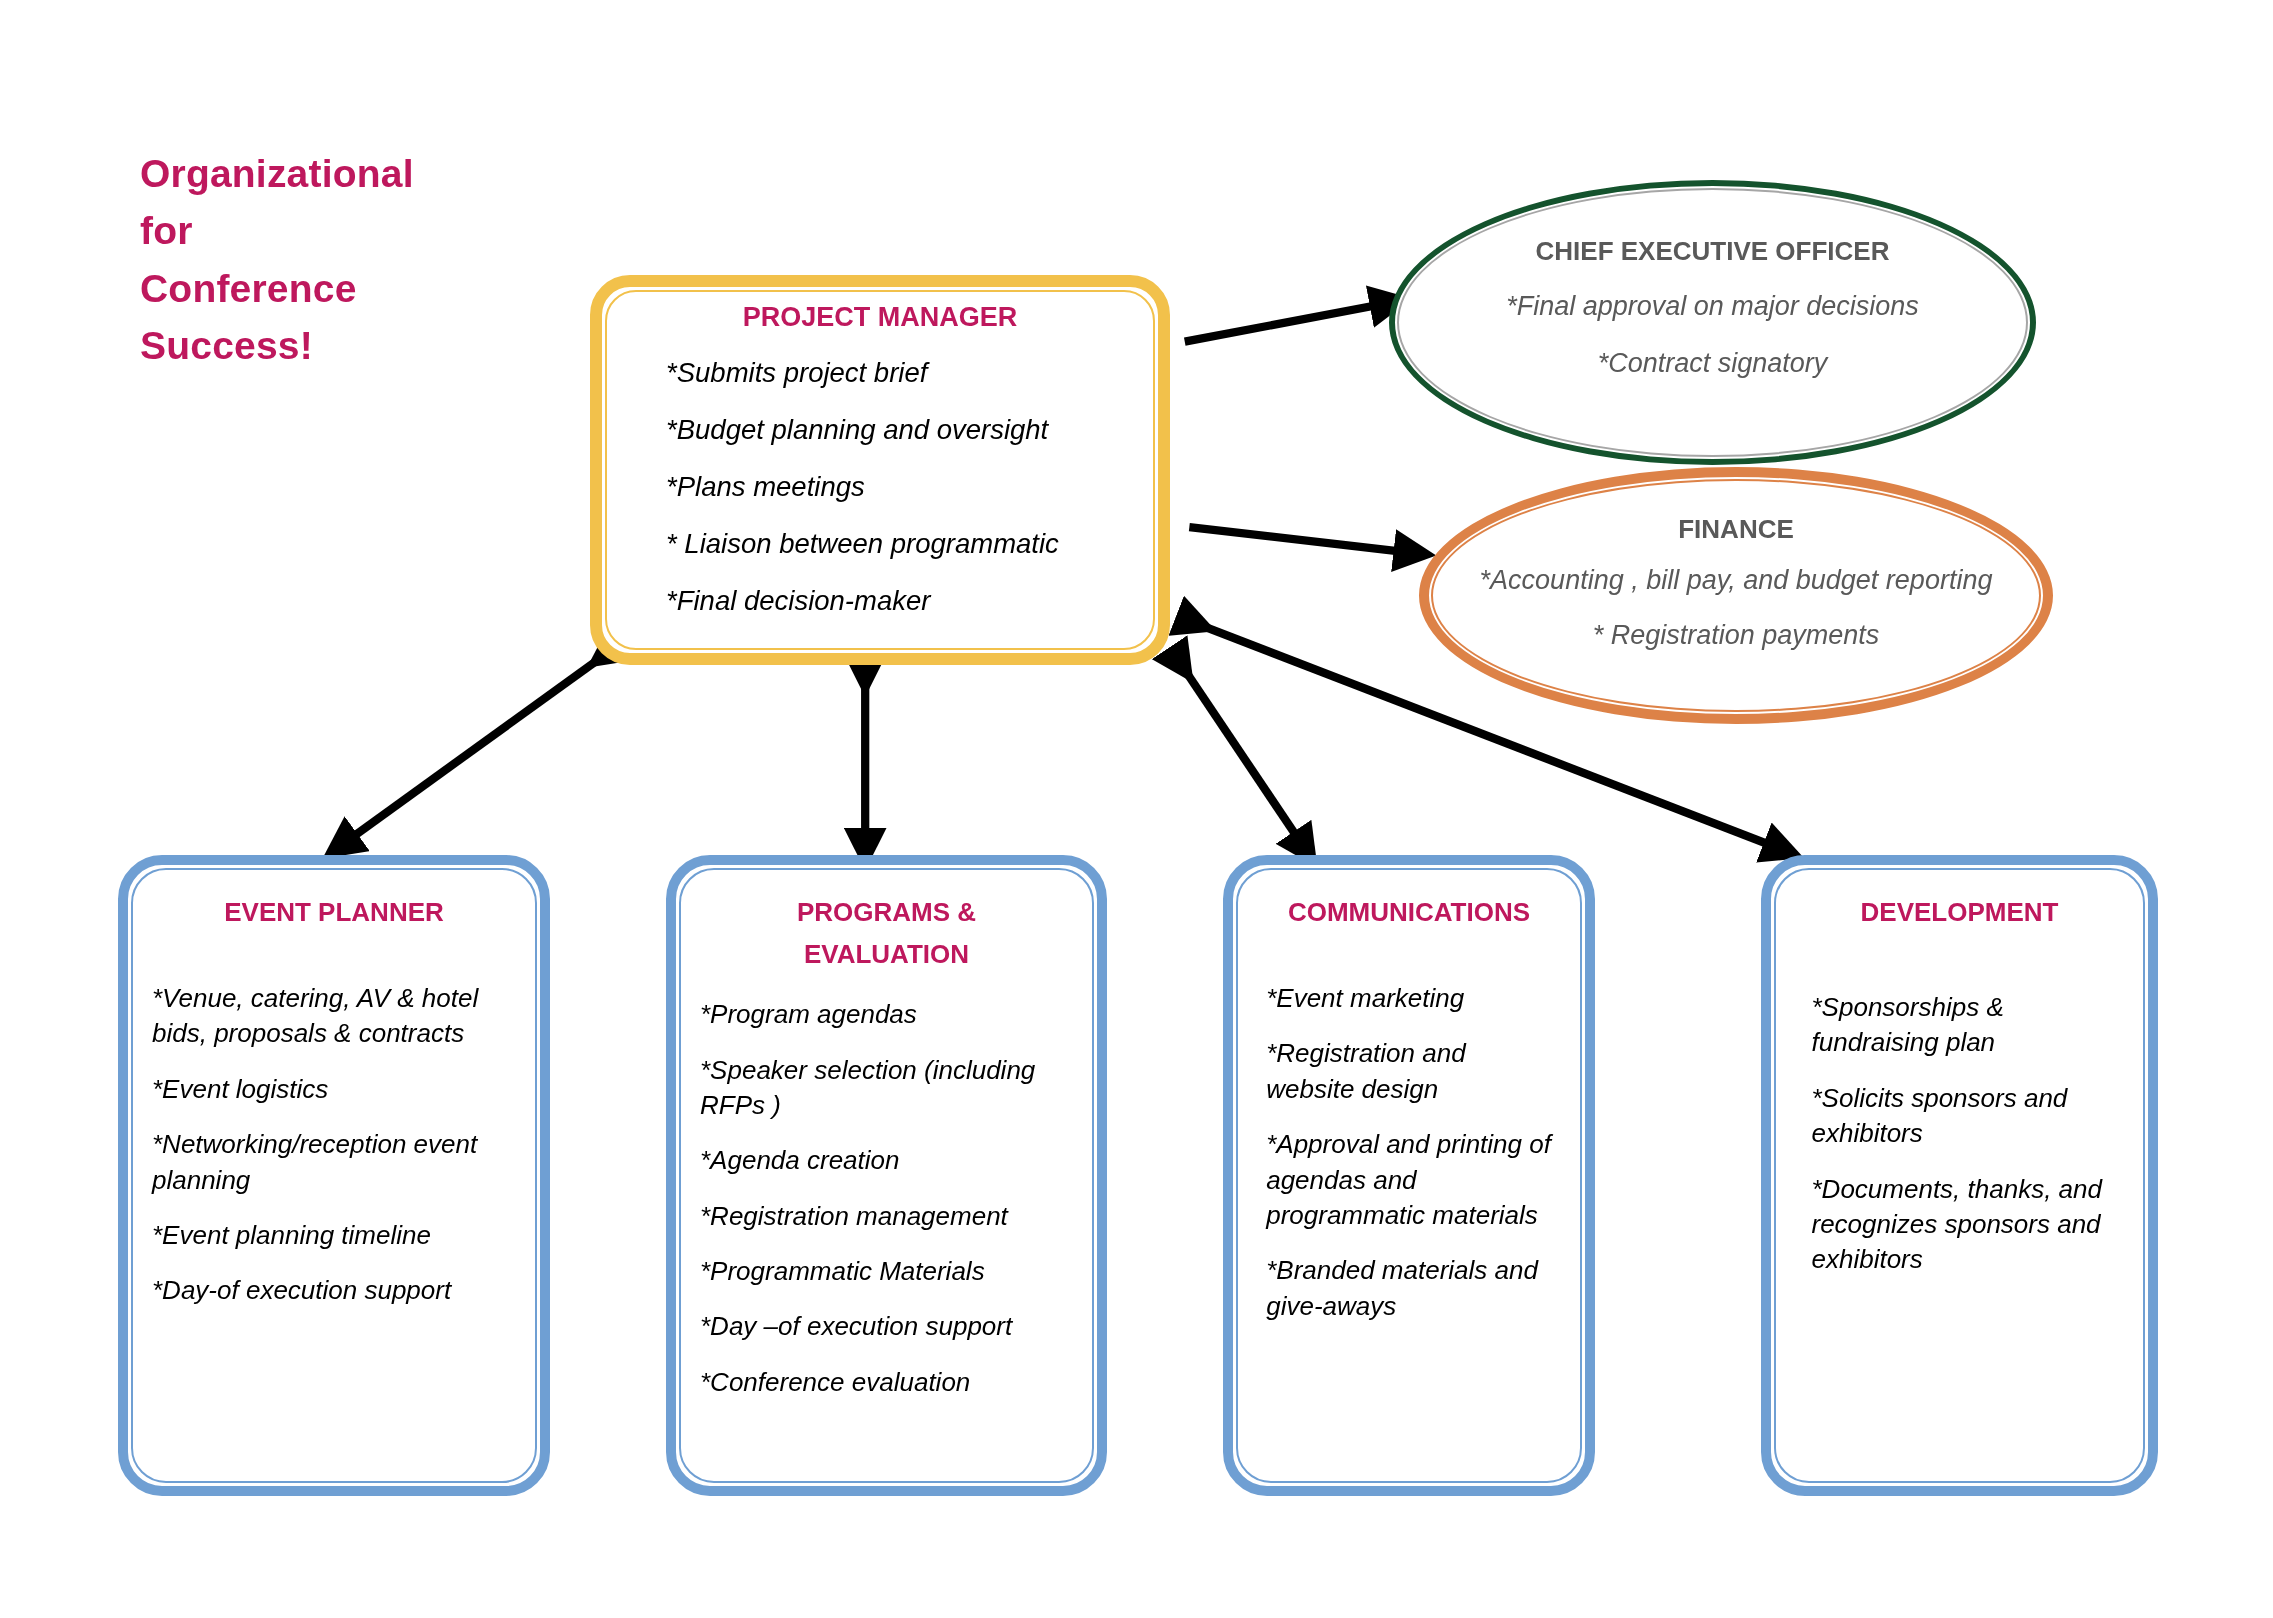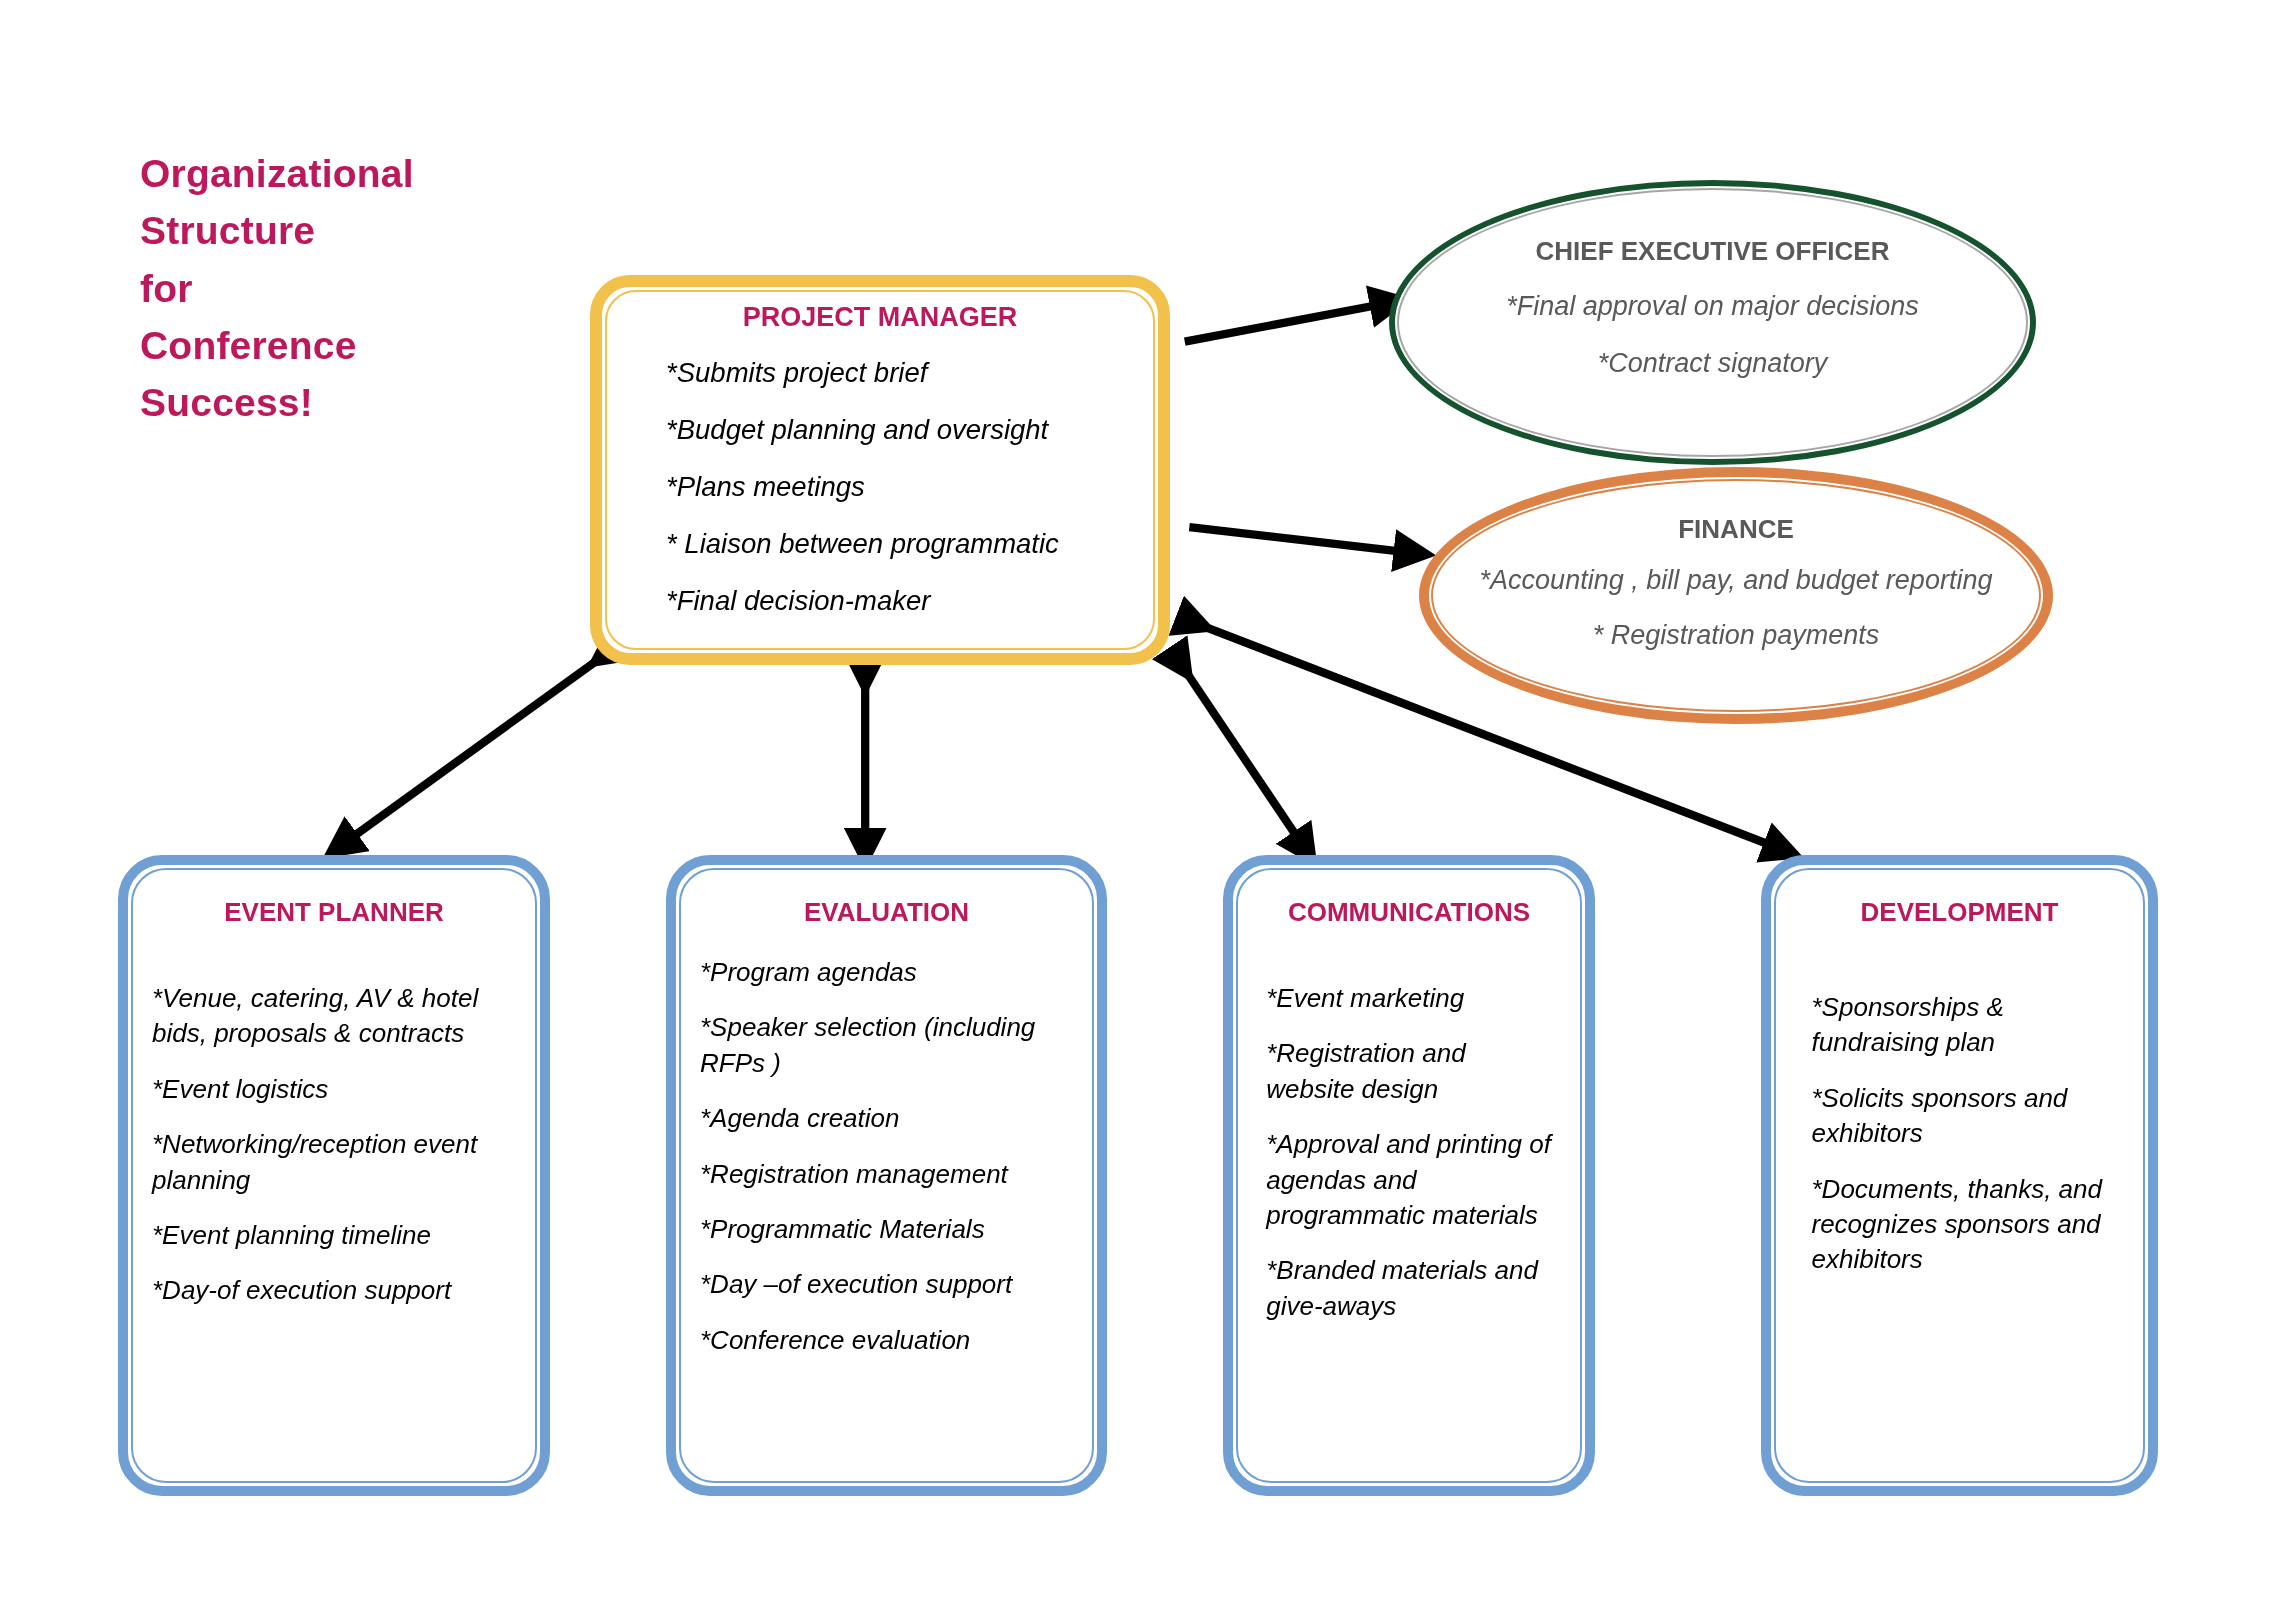--- a/index.html
+++ b/index.html
@@ -194,21 +194,20 @@
     pointer-events: none;
   }
 </style>
 </head>
 <body>
 
 <div id="canvas">
 
   <div id="title-block">
     <div class="title-line">Organizational</div>
-    <div class="title-line">Structure</div>
     <div class="title-line">for</div>
     <div class="title-line">Conference</div>
     <div class="title-line">Success!</div>
   </div>
 
   <svg id="arrows" viewBox="0 0 2476 1762" width="2274" height="1618">
     <defs>
       <marker id="head" markerWidth="5.2" markerHeight="5.2" refX="2.3" refY="2.6" orient="auto" markerUnits="strokeWidth">
         <path d="M0,0 L5.2,2.6 L0,5.2 Z" fill="#000000"></path>
       </marker>
@@ -273,20 +272,21 @@
         <div class="line">*Networking/reception event planning</div>
         <div class="line">*Event planning timeline</div>
         <div class="line">*Day-of execution support</div>
       </div>
     </div>
   </div>
 
   <div class="node dept" id="programs">
     <div class="inner"></div>
     <div class="content">
+      <div class="node-title">PROGRAMS &amp;</div>
       <div class="node-title">EVALUATION</div>
       <div class="node-body">
         <div class="line">*Program agendas</div>
         <div class="line">*Speaker selection (including RFPs )</div>
         <div class="line">*Agenda creation</div>
         <div class="line">*Registration  management</div>
         <div class="line">*Programmatic Materials</div>
         <div class="line">*Day –of execution support</div>
         <div class="line">*Conference evaluation</div>
       </div>

